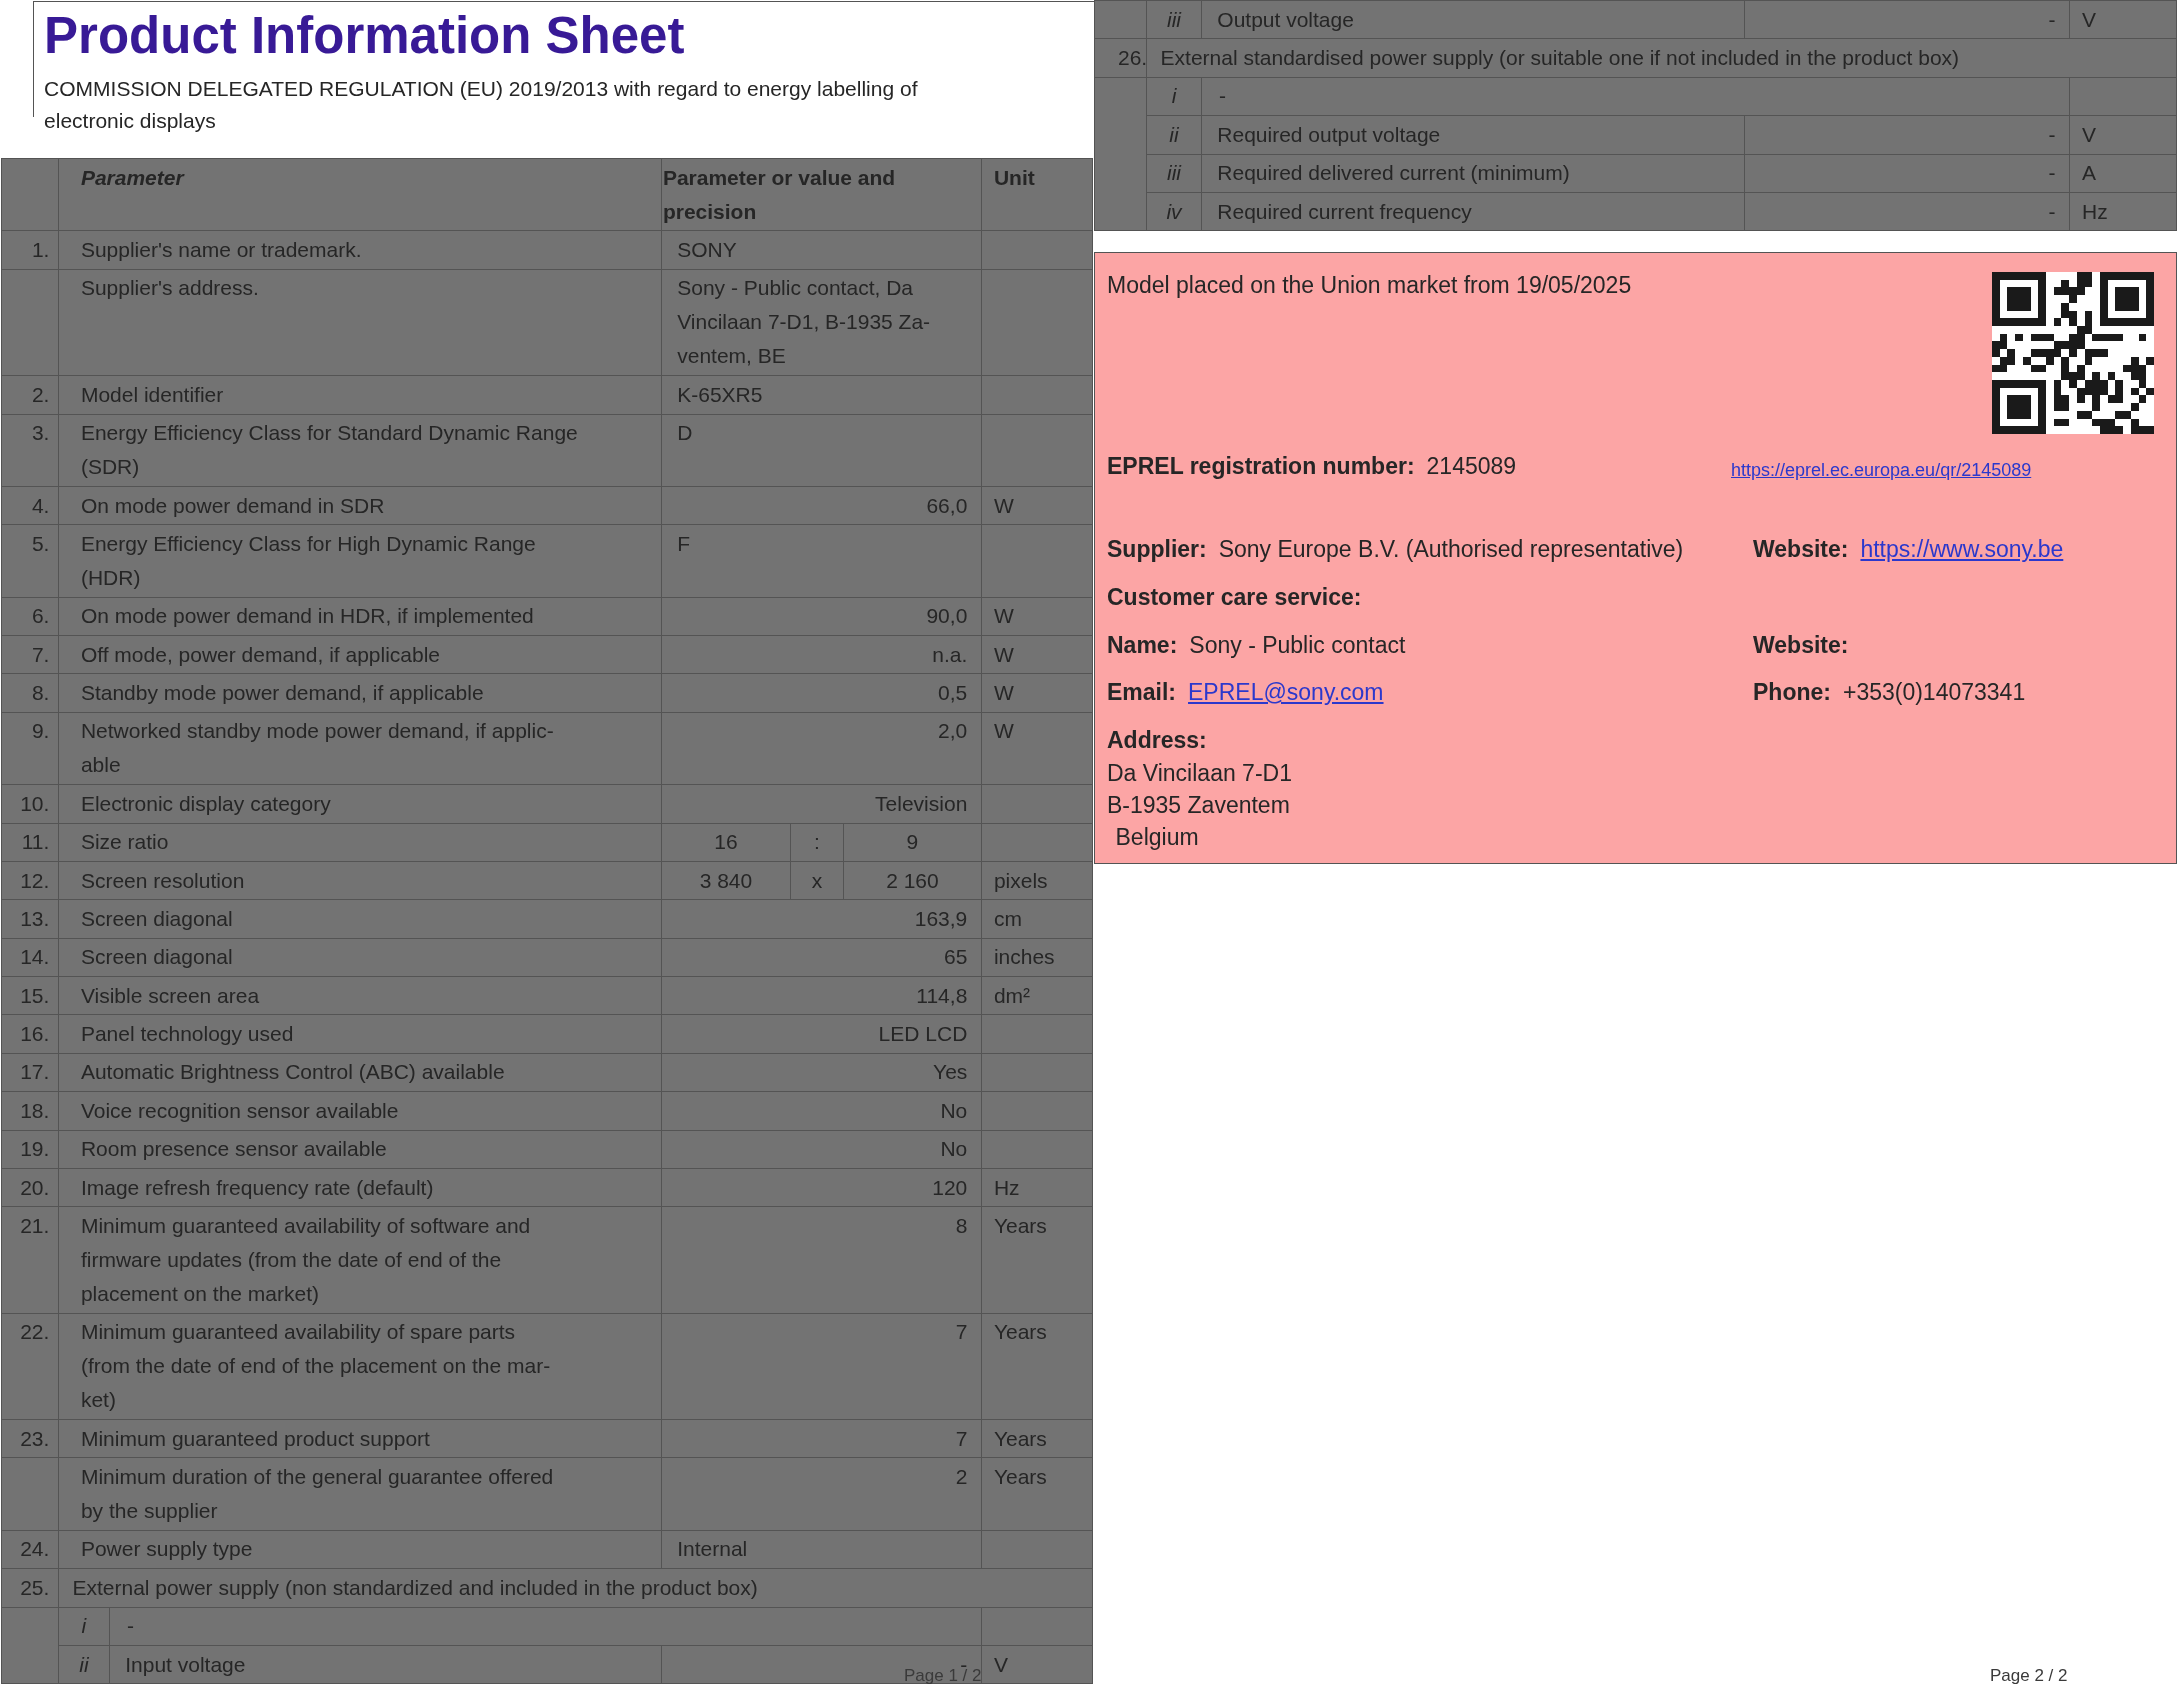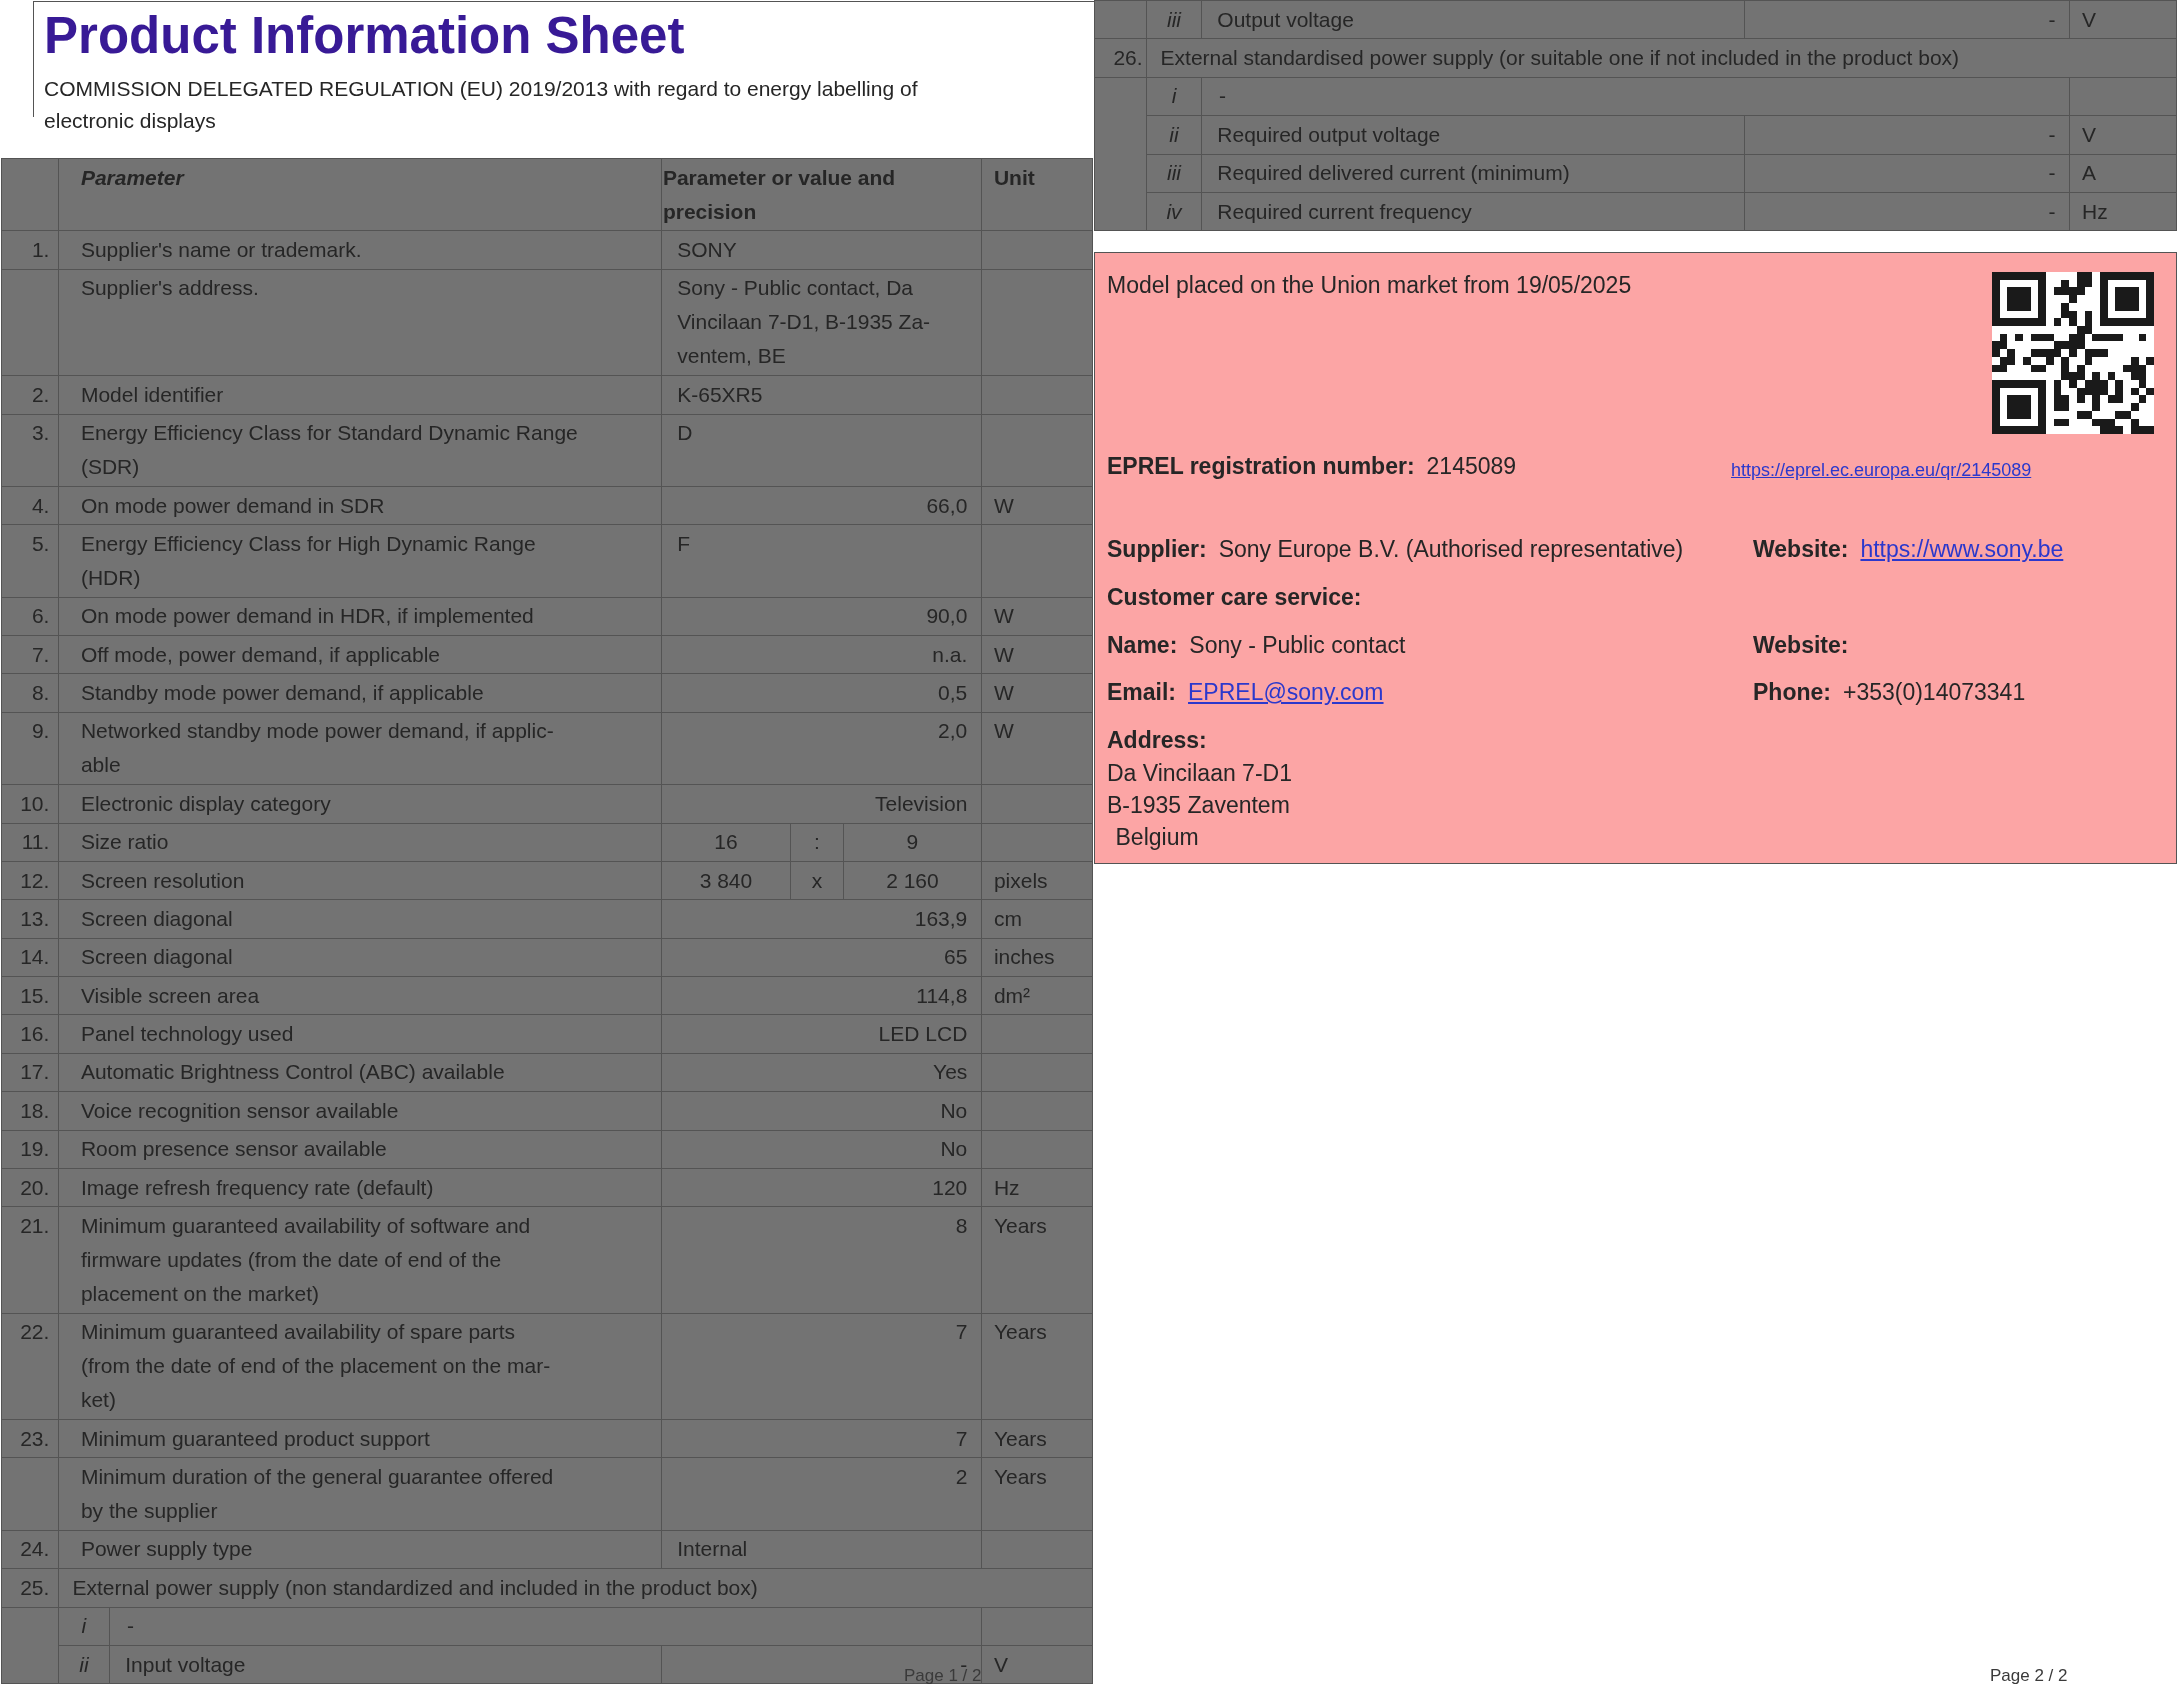--- a/index.html
+++ b/index.html
@@ -14,21 +14,21 @@
   .doc-subtitle{font-size:21px;line-height:32px;margin-top:6.8px;white-space:pre-line;color:#262626;}
 
   
   table{border-collapse:collapse;table-layout:fixed;background:#737373;}
   td,th{border:1.7px solid #545454;vertical-align:top;font-size:21px;line-height:34px;
         padding:1.7px 12px;overflow:hidden;}
   th{font-weight:bold;text-align:left;white-space:pre-line;}
   .t1{position:absolute;left:0.9px;top:158px;width:1091px;}
   .t2{position:absolute;left:1094px;top:0px;width:1083px;}
   td.num{text-align:right;padding-right:8.5px;padding-left:3.4px;}
-  .t2 td.num{text-align:right;padding-left:13px;padding-right:3.4px;}
+  .t2 td.num{text-align:left;padding-left:23px;padding-right:3.4px;}
   td.roman{text-align:center;font-style:italic;padding-left:3.4px;padding-right:3.4px;}
   td.lbl{padding-left:22px;white-space:pre-line;}
   td.lbl2{padding-left:15.3px;white-space:pre-line;}
   td.span-lbl{padding-left:13.6px;}
   td.dash{padding-left:17px;}
   td.val{white-space:pre-line;}
   td.va-left{text-align:left;padding-left:15.3px;}
   td.va-right{text-align:right;padding-right:13.6px;}
   td.sub{text-align:center;padding-left:1.7px;padding-right:1.7px;}
   td.unit{padding-left:12px;padding-right:3.4px;}

